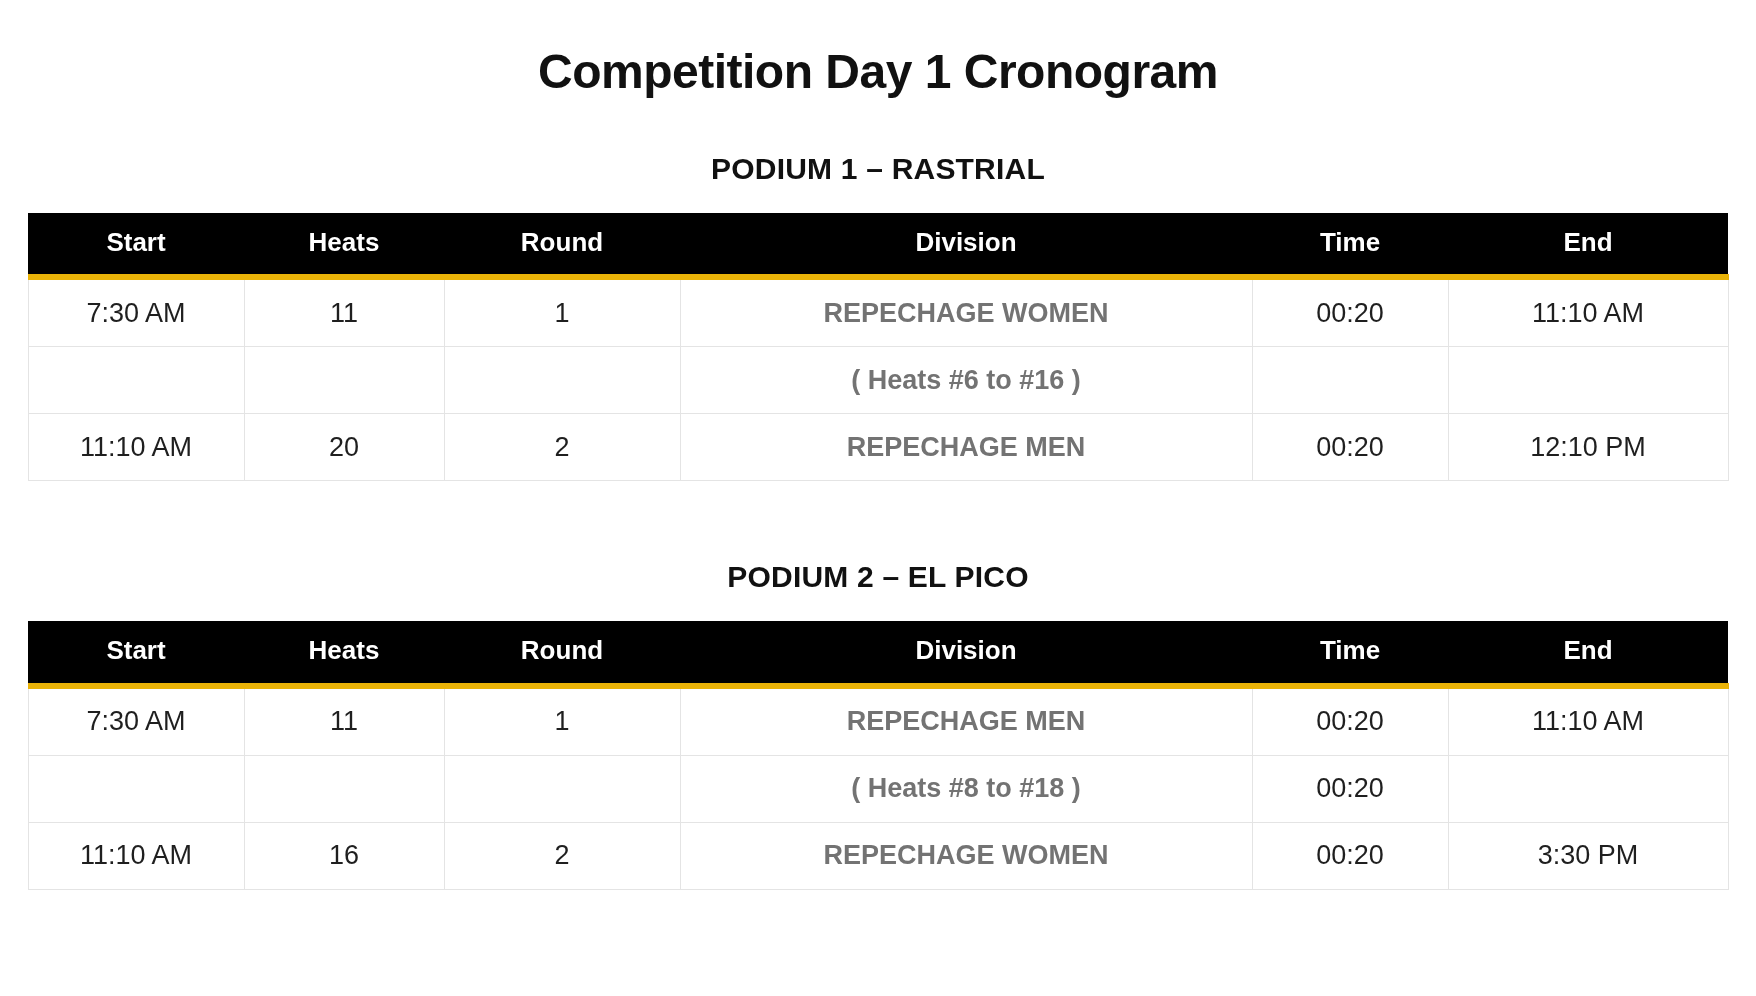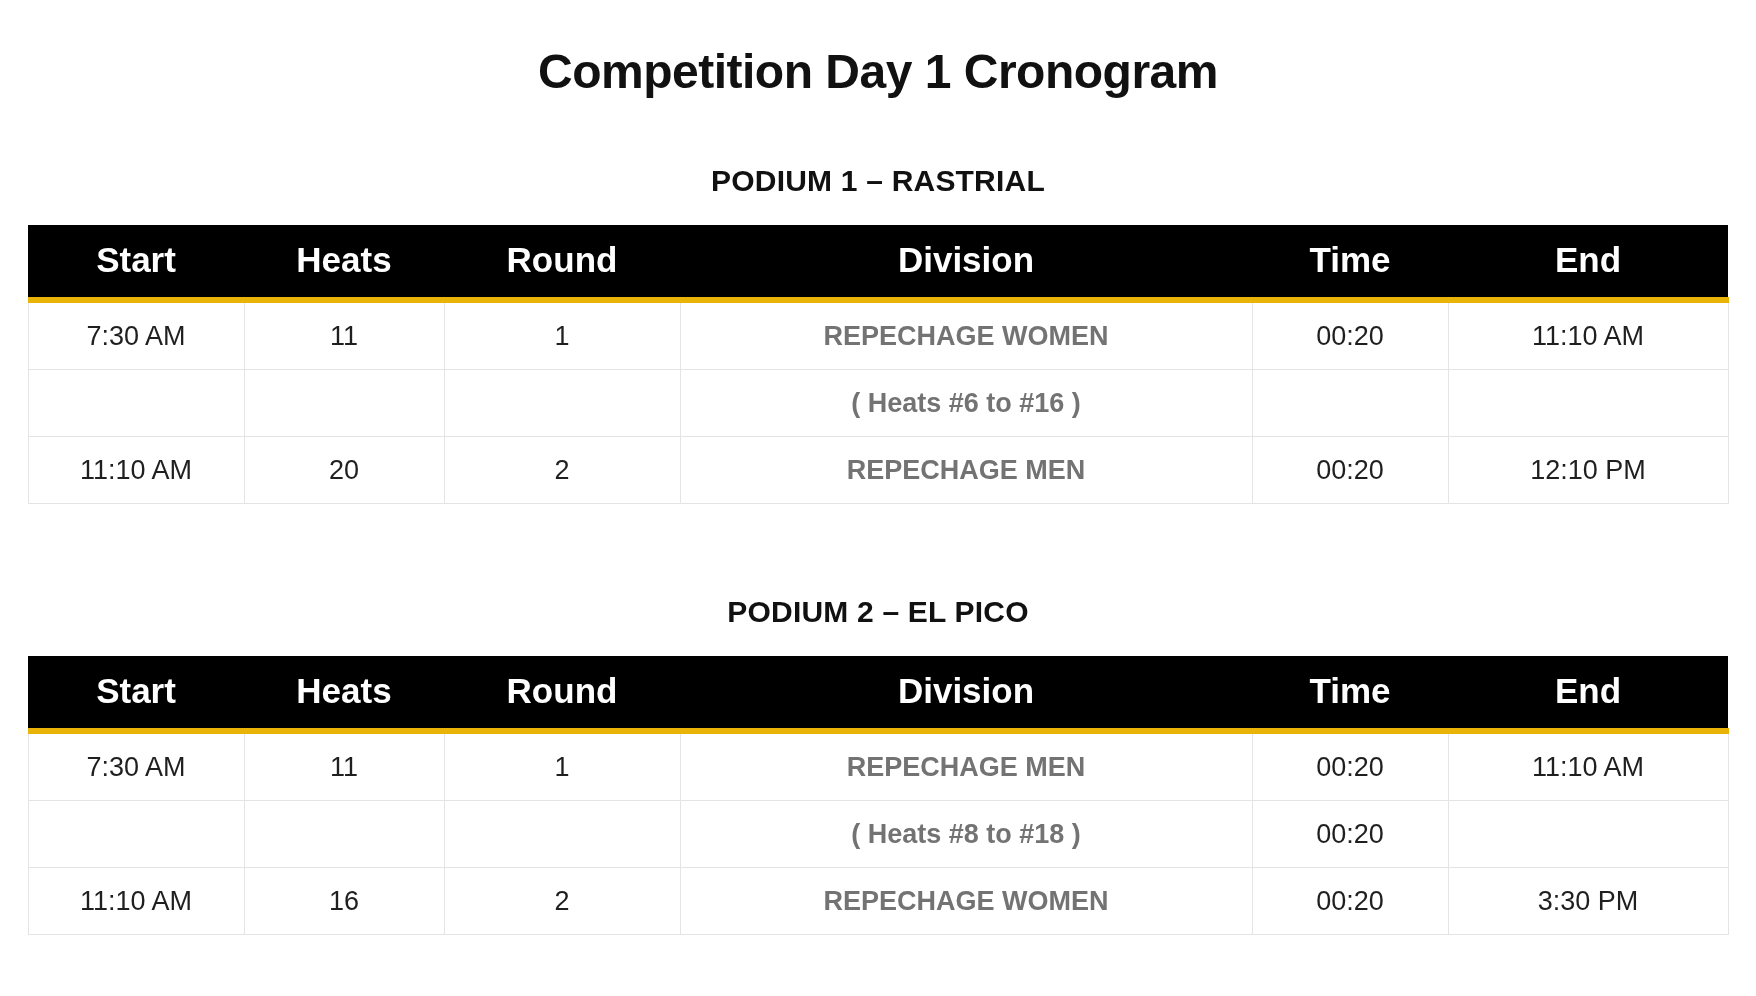--- a/index.html
+++ b/index.html
@@ -36,38 +36,38 @@
   .section {
     margin: 0;
   }
 
   .section-heading {
     text-align: center;
     font-size: 30px;
     font-weight: 700;
     color: #111111;
     letter-spacing: 0.2px;
-    margin: 12px;
+    margin: 0;
     line-height: 1.2;
   }
 
   .section-1 .section-heading { padding-top: 52px; }
   .section-2 .section-heading { padding-top: 78px; }
 
   table.cronogram {
     border-collapse: collapse;
     width: 1700px;
     margin: 26px auto 0 auto;
     table-layout: fixed;
   }
 
   table.cronogram thead th {
     background: #000000;
     color: #ffffff;
-    font-size: 35px;
+    font-size: 26px;
     font-weight: 700;
     text-align: center;
     padding: 14px 6px 16px 6px;
     border: none;
     line-height: 1.2;
   }
 
   table.cronogram tbody td {
     border: 1px solid #e4e4e4;
     border-top: none;

